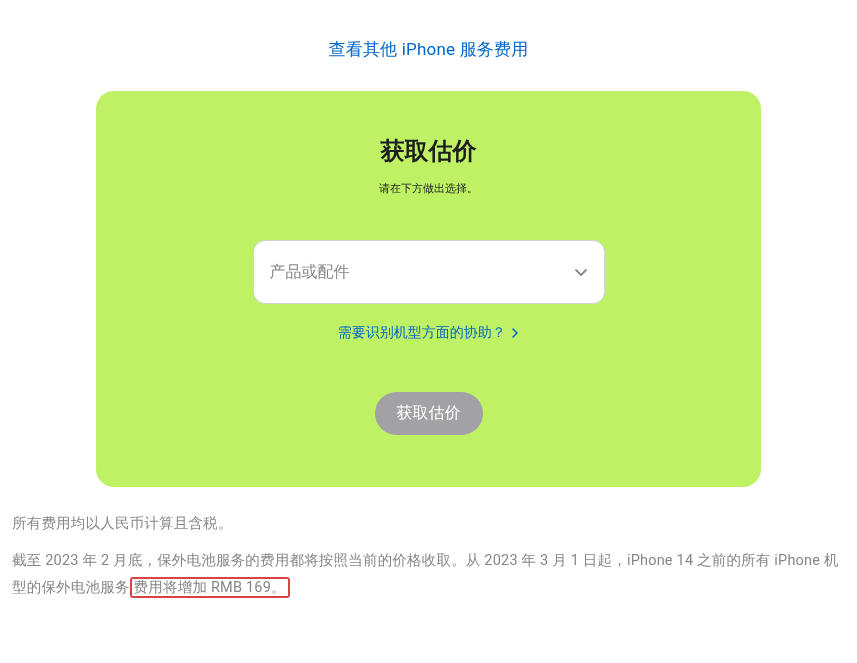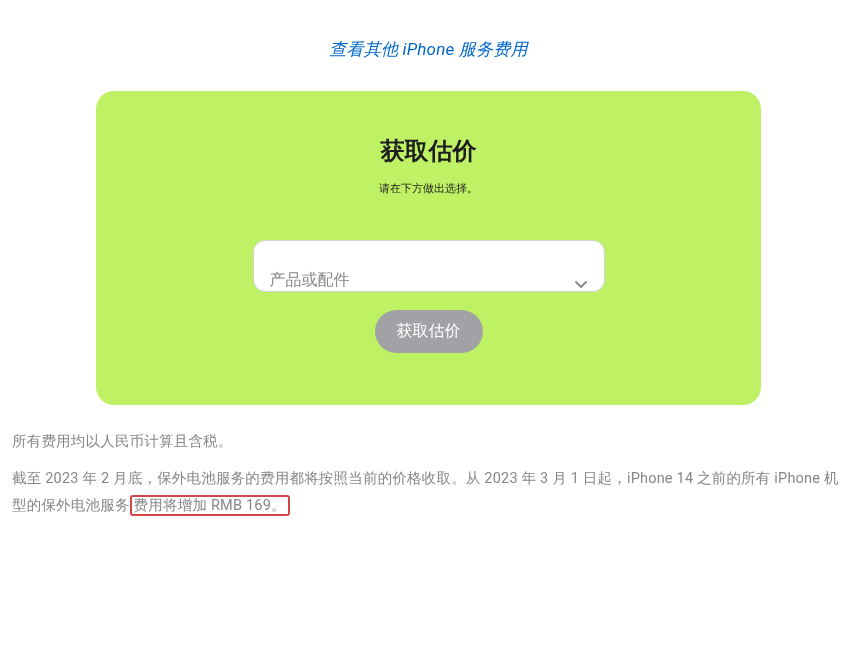--- a/index.html
+++ b/index.html
@@ -12,21 +12,20 @@
       background: #ffffff;
       width: 857px;
       height: 663px;
       overflow: hidden;
       color: #1d1d1f;
     }
     .top-link {
       text-align: center;
       padding-top: 38px;
       padding-bottom: 30px;
-      font-style: italic;
     }
     .top-link a {
       color: #0066cc;
       text-decoration: none;
       font-size: 17px;
       letter-spacing: 0.2px;
     }
     .card {
       width: 665px;
       margin: 0 auto;
@@ -47,26 +46,26 @@
       color: #1d1d1f;
       margin-bottom: 44px;
     }
     .select-wrap {
       position: relative;
       width: 352px;
       margin: 0 auto 18px auto;
     }
     .select-box {
       width: 100%;
-      height: 52px;
+      height: 64px;
       background: #ffffff;
       border: 1px solid #d2d2d7;
       border-radius: 12px;
       display: flex;
-      align-items: flex-end;
+      align-items: center;
       justify-content: space-between;
       padding: 0 16px;
       cursor: pointer;
     }
     .select-placeholder {
       color: #86868b;
       font-size: 16px;
     }
     .chevron {
       width: 14px;
@@ -135,20 +134,30 @@
       <span class="select-placeholder">产品或配件</span>
       <span class="chevron">
         <svg width="14" height="14" viewBox="0 0 14 14">
           <path d="M2 5 L7 10 L12 5" stroke="#86868b" stroke-width="1.8" fill="none" stroke-linecap="round" stroke-linejoin="round"></path>
         </svg>
       </span>
     </div>
   </div>
 
 
+  <div class="help-link">
+    <a href="#">
+      <span>需要识别机型方面的协助？</span>
+      <span class="help-chevron">
+        <svg width="8" height="10" viewBox="0 0 8 10">
+          <path d="M2 1 L6 5 L2 9" stroke="#0066cc" stroke-width="1.5" fill="none" stroke-linecap="round" stroke-linejoin="round"></path>
+        </svg>
+      </span>
+    </a>
+  </div>
 
   <div class="submit-row">
     <button class="submit-btn">获取估价</button>
   </div>
 </div>
 
 <div class="footer">
   <p>所有费用均以人民币计算且含税。</p>
   <p>
     <span>截至 2023 年 2 月底，保外电池服务的费用都将按照当前的价格收取。从 2023 年 3 月 1 日起，iPhone 14 之前的所有 iPhone 机型的保外电池服务</span><span class="highlight-box">费用将增加 RMB 169。</span>

